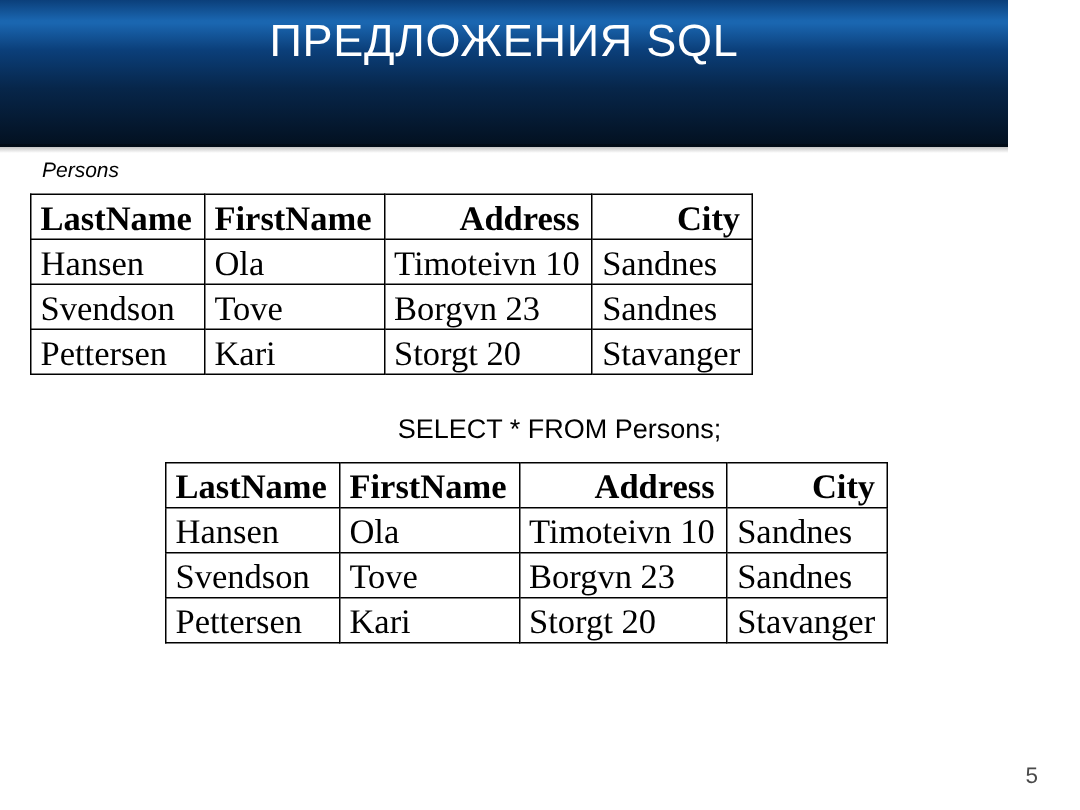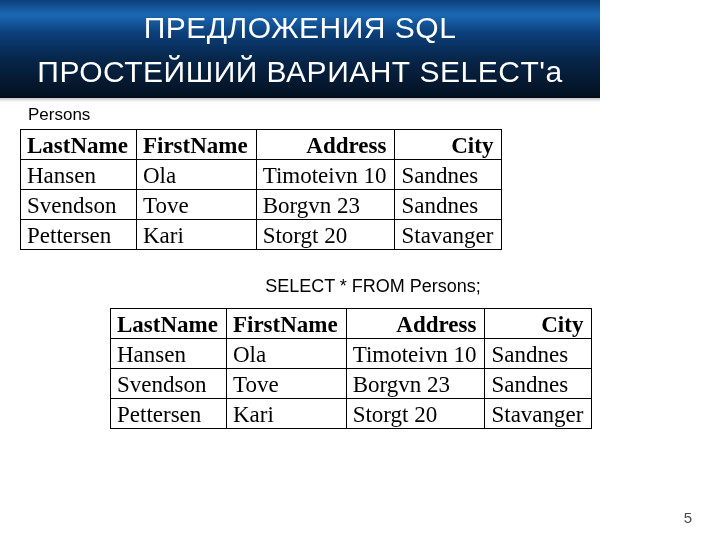--- a/index.html
+++ b/index.html
@@ -8,21 +8,21 @@
     width: 720px;
     height: 540px;
     background: #fff;
     font-family: "Tahoma", "Arial", sans-serif;
     overflow: hidden;
     position: relative;
   }
   .banner {
     position: relative;
     height: 98px;
-    width: 600px;
+    width: 672px;
     background: linear-gradient(to bottom,
       #0b3f7a 0%,
       #1a66b0 14%,
       #1a66b0 16%,
       #0b3f7a 34%,
       #07264a 60%,
       #03101f 100%);
     text-align: center;
   }
   .banner::after {
@@ -38,22 +38,23 @@
     line-height: 44px;
     padding-top: 6px;
     letter-spacing: 0.5px;
     font-weight: 400;
   }
   .caption {
     position: absolute;
     left: 28px;
     top: 105px;
     font-family: "Tahoma", "Arial", sans-serif;
-    font-size: 17px;
+    font-size: 14px;
     color: #000;
+    font-style: italic;
   }
   .tbl {
     border-collapse: collapse;
     background: #fff;
   }
   .tbl th, .tbl td {
     border: 1px solid #000;
     padding: 3px 8px 0 6px;
     font-family: Liberation Serif, serif;
     font-size: 23px;
@@ -83,21 +84,20 @@
     font-size: 15px;
     color: #4a4a4a;
   }
 </style>
 </head>
 <body>
 
 <div class="banner">
   <div class="title">
     <span>ПРЕДЛОЖЕНИЯ SQL</span><br>
-    <span>ПРОСТЕЙШИЙ ВАРИАНТ SELECT'а</span>
   </div>
 </div>
 
 <div class="caption">Persons</div>
 
 <div class="table1-wrap">
   <table class="tbl">
     <tbody>
         <tr>
       <th>LastName</th>

